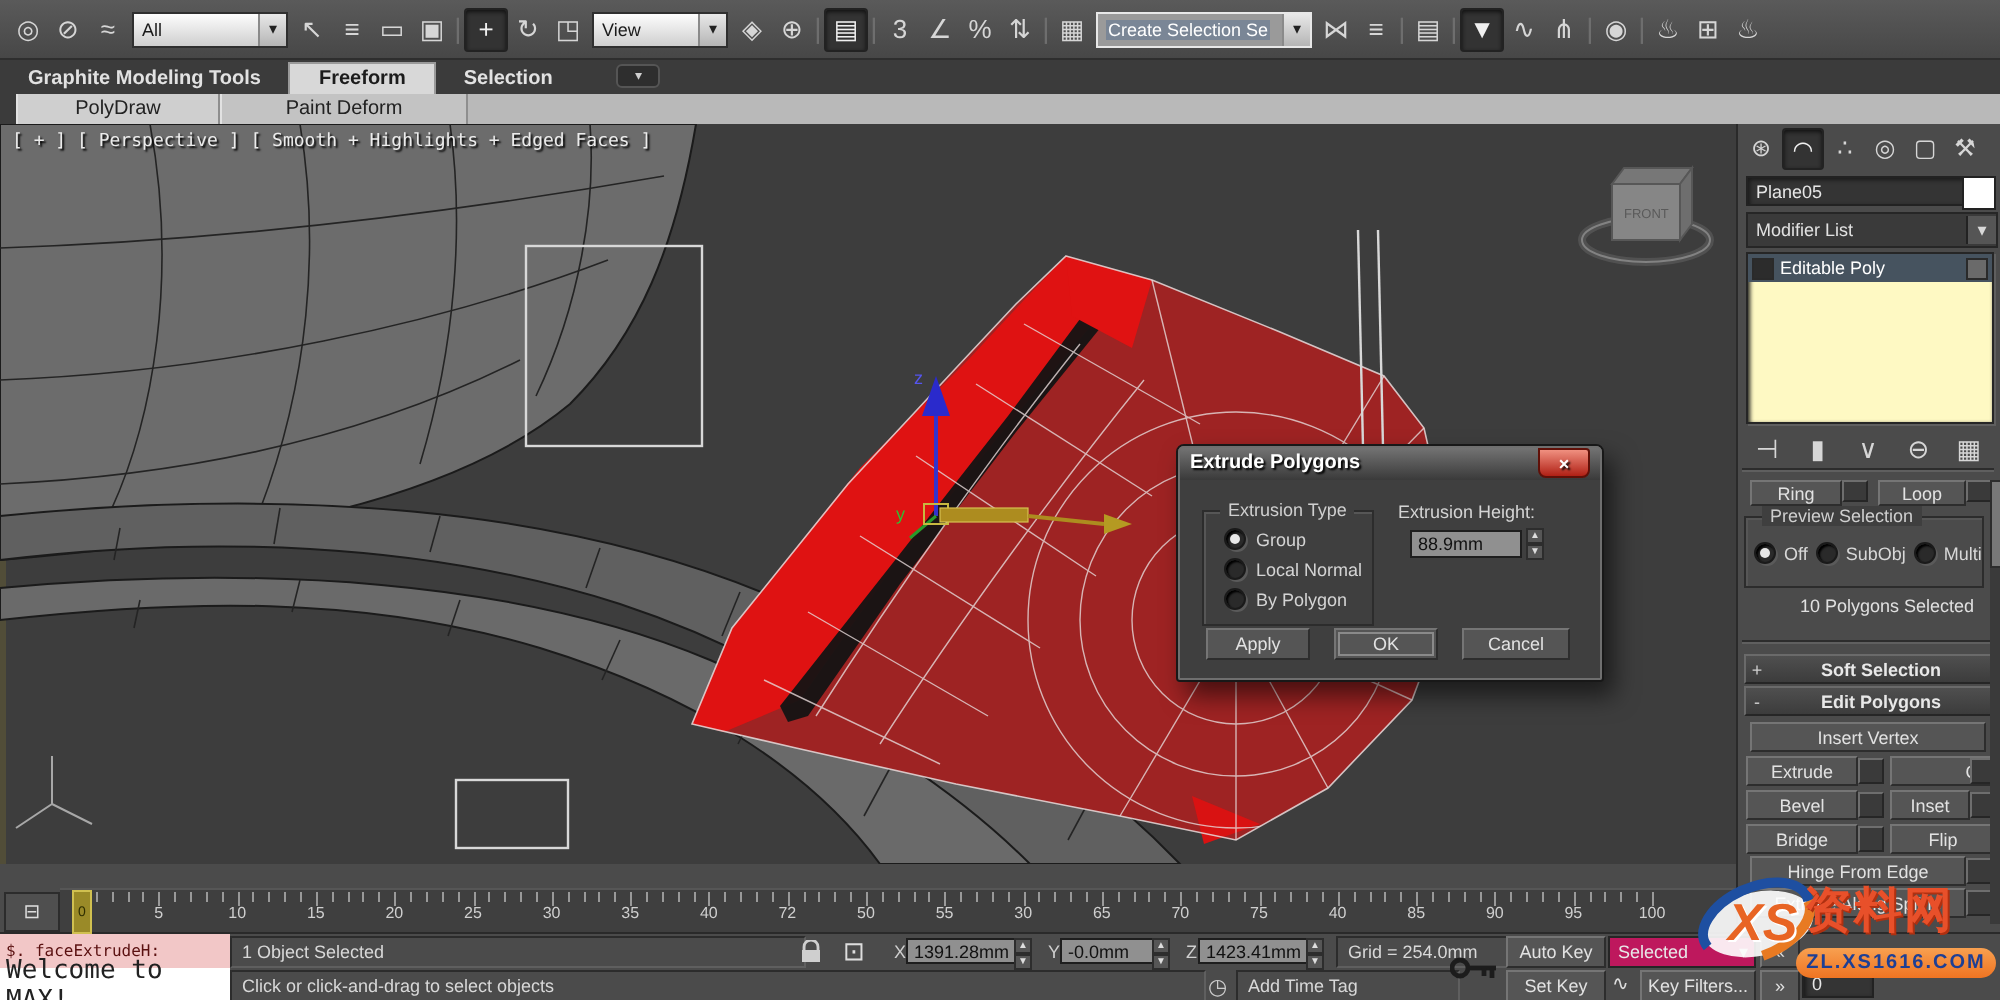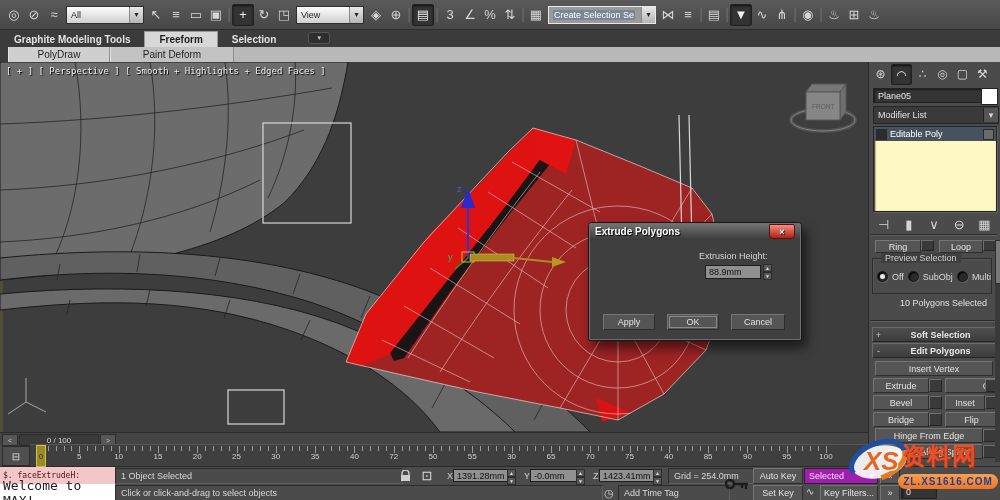--- a/index.html
+++ b/index.html
@@ -252,20 +252,35 @@
       </g>
     </svg>
   </div>
   <div id="vp-label" class="abs">[ + ] [ Perspective ] [ Smooth + Highlights + Edged Faces ]</div>
 
   <div id="dialog" class="abs">
     <div id="dialog-title">
       <span>Extrude Polygons</span>
       <div id="dialog-close">×</div>
     </div>
+    <div class="groupbox" style="left:12px;top:32px;width:84px;height:56px;">
+      <span class="gb-label">Extrusion Type</span>
+      <div class="radio-row" style="margin-top:8px;">
+        <span class="radio on"></span>
+        <span>Group</span>
+      </div>
+      <div class="radio-row">
+        <span class="radio"></span>
+        <span>Local Normal</span>
+      </div>
+      <div class="radio-row">
+        <span class="radio"></span>
+        <span>By Polygon</span>
+      </div>
+    </div>
     <div class="abs" style="left:110px;top:28px;color:#d4d4d4;">Extrusion Height:</div>
     <div class="abs" style="left:116px;top:41px;display:flex;align-items:center;">
       <div class="spinfield" style="width:48px;height:12px;">88.9mm</div>
       <div class="spinner" style="margin-left:2px;">
         <span>▲</span>
         <span>▼</span>
       </div>
     </div>
     <div class="btn3d abs" style="left:14px;top:91px;width:50px;height:14px;">Apply</div>
     <div class="btn3d abs" style="left:78px;top:91px;width:50px;height:14px;outline:1px solid #8a8a8a;outline-offset:-3px;">OK</div>
@@ -351,27 +366,20 @@
     <div class="sq abs" style="left:114px;top:367px;"></div>
 
     <div class="btn3d abs" style="left:6px;top:382px;width:106px;height:13px;">Extrude Along Spline</div>
     <div class="sq abs" style="left:114px;top:383px;"></div>
 
     <div id="panel-scrollbar">
       <div id="panel-scroll-thumb"></div>
     </div>
   </div>
 
-  <div id="trackbar" class="abs">
-    <div id="tb-widget">
-      <div class="tb-btn">&lt;</div>
-      <div id="tb-range">0 / 100</div>
-      <div class="tb-btn">&gt;</div>
-    </div>
-  </div>
   <div id="ruler-toggle" class="abs">⊟</div>
   <div id="ruler" class="abs">
     <div>
         <div class="tick" style="left: 10px; height: 7px;"></div>
         <div class="tick" style="left: 17.86px;"></div>
         <div class="tick" style="left: 25.72px;"></div>
         <div class="tick" style="left: 33.58px;"></div>
         <div class="tick" style="left: 41.44px;"></div>
         <div class="tick" style="left: 49.3px; height: 7px;"></div>
         <div class="tnum" style="left: 49.3px;">5</div>
@@ -534,21 +542,21 @@
     <div class="abs" style="left:724px;top:2px;width:26px;height:30px;display:flex;align-items:center;justify-content:center;">
       <svg width="24" height="14" viewBox="0 0 24 14">
           <circle cx="5" cy="7" r="4" fill="none" stroke="#1c1c1c" stroke-width="2.4"></circle>
           <line x1="9" y1="7" x2="23" y2="7" stroke="#1c1c1c" stroke-width="2.4"></line>
           <line x1="17" y1="7" x2="17" y2="11" stroke="#1c1c1c" stroke-width="2.4"></line>
           <line x1="21" y1="7" x2="21" y2="12" stroke="#1c1c1c" stroke-width="2.4"></line>
         </svg>
     </div>
     <div class="btn3d abs" style="left:753px;top:1px;width:48px;height:14px;">Auto Key</div>
     <div class="btn3d abs" style="left:753px;top:18px;width:48px;height:14px;">Set Key</div>
-    <div class="abs" style="left:804px;top:1px;width:72px;height:14px;background:#a21caf;border:1px solid #262626;display:flex;align-items:center;">
+    <div class="abs" style="left:804px;top:1px;width:72px;height:14px;background:#be185d;border:1px solid #262626;display:flex;align-items:center;">
       <span style="padding-left:4px;color:#e8e8e8;">Selected</span>
       <span style="margin-left:auto;padding-right:3px;color:#ccc;">▾</span>
     </div>
     <span class="abs" style="left:806px;top:19px;font-size:10px;color:#ddd;">∿</span>
     <div class="btn3d abs" style="left:820px;top:18px;width:56px;height:14px;">Key Filters...</div>
     <div class="btn3d abs" style="left:880px;top:1px;width:18px;height:14px;">«</div>
     <div class="btn3d abs" style="left:880px;top:18px;width:18px;height:14px;">»</div>
     <div class="field abs" style="left:901px;top:18px;width:26px;height:12px;">0</div>
   </div>
 

